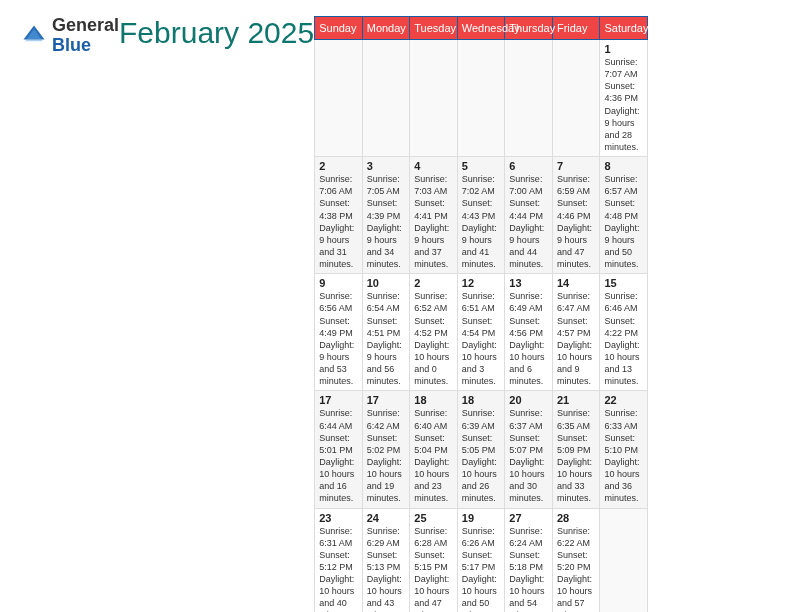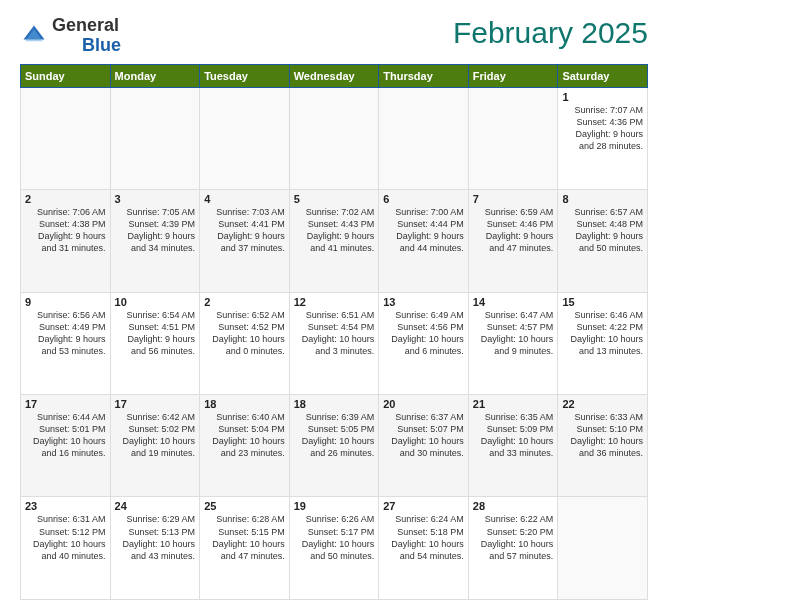--- a/index.html
+++ b/index.html
@@ -8,40 +8,40 @@
       background: #fff;
       width: 792px;
       height: 612px;
       overflow: hidden;
     }
     .page {
       width: 668px;
       height: 612px;
       padding: 16px 20px 12px 20px;
       display: flex;
-      flex-direction: column;
+      flex-direction: row;
     }
     .header {
       display: flex;
       justify-content: space-between;
       align-items: flex-start;
       margin-bottom: 8px;
     }
     .logo {
       display: flex;
       align-items: center;
       gap: 4px;
     }
     .logo-text {
       font-size: 18px;
       font-weight: bold;
       line-height: 1.1;
     }
     .logo-general { color: #333; }
-    .logo-blue { color: #1a5fa8; margin-left: 30px; }
+    .logo-blue { color: #1a5fa8; }
     .logo-icon {
       width: 28px;
       height: 28px;
     }
     .title-block {
       text-align: right;
     }
     .month-title {
       font-size: 30px;
       font-weight: normal;
@@ -53,24 +53,24 @@
       color: #555;
     }
     .calendar {
       flex: 1;
       border: 1px solid #ccc;
       border-collapse: collapse;
       width: 100%;
       table-layout: fixed;
     }
     .calendar th {
-      background: #4d7c0f;
+      background: #ef4444;
       color: #fff;
       font-size: 11px;
-      font-weight: bold;
+      font-weight: normal;
       padding: 5px 4px;
       text-align: left;
       border: 1px solid #1a5aa0;
     }
     .calendar td {
       vertical-align: top;
       border: 1px solid #ddd;
       padding: 3px 4px;
       font-size: 9.5px;
       color: #333;
@@ -84,21 +84,20 @@
       font-size: 11px;
       font-weight: bold;
       color: #222;
       display: block;
       margin-bottom: 1px;
     }
     .day-info {
       font-size: 9px;
       color: #333;
       line-height: 1.35;
-      text-align: right;
     }
     td.empty {
       background: #f9f9f9;
     }
   </style>
 </head>
 <body>
 
 <div class="page">
   <div class="header">

